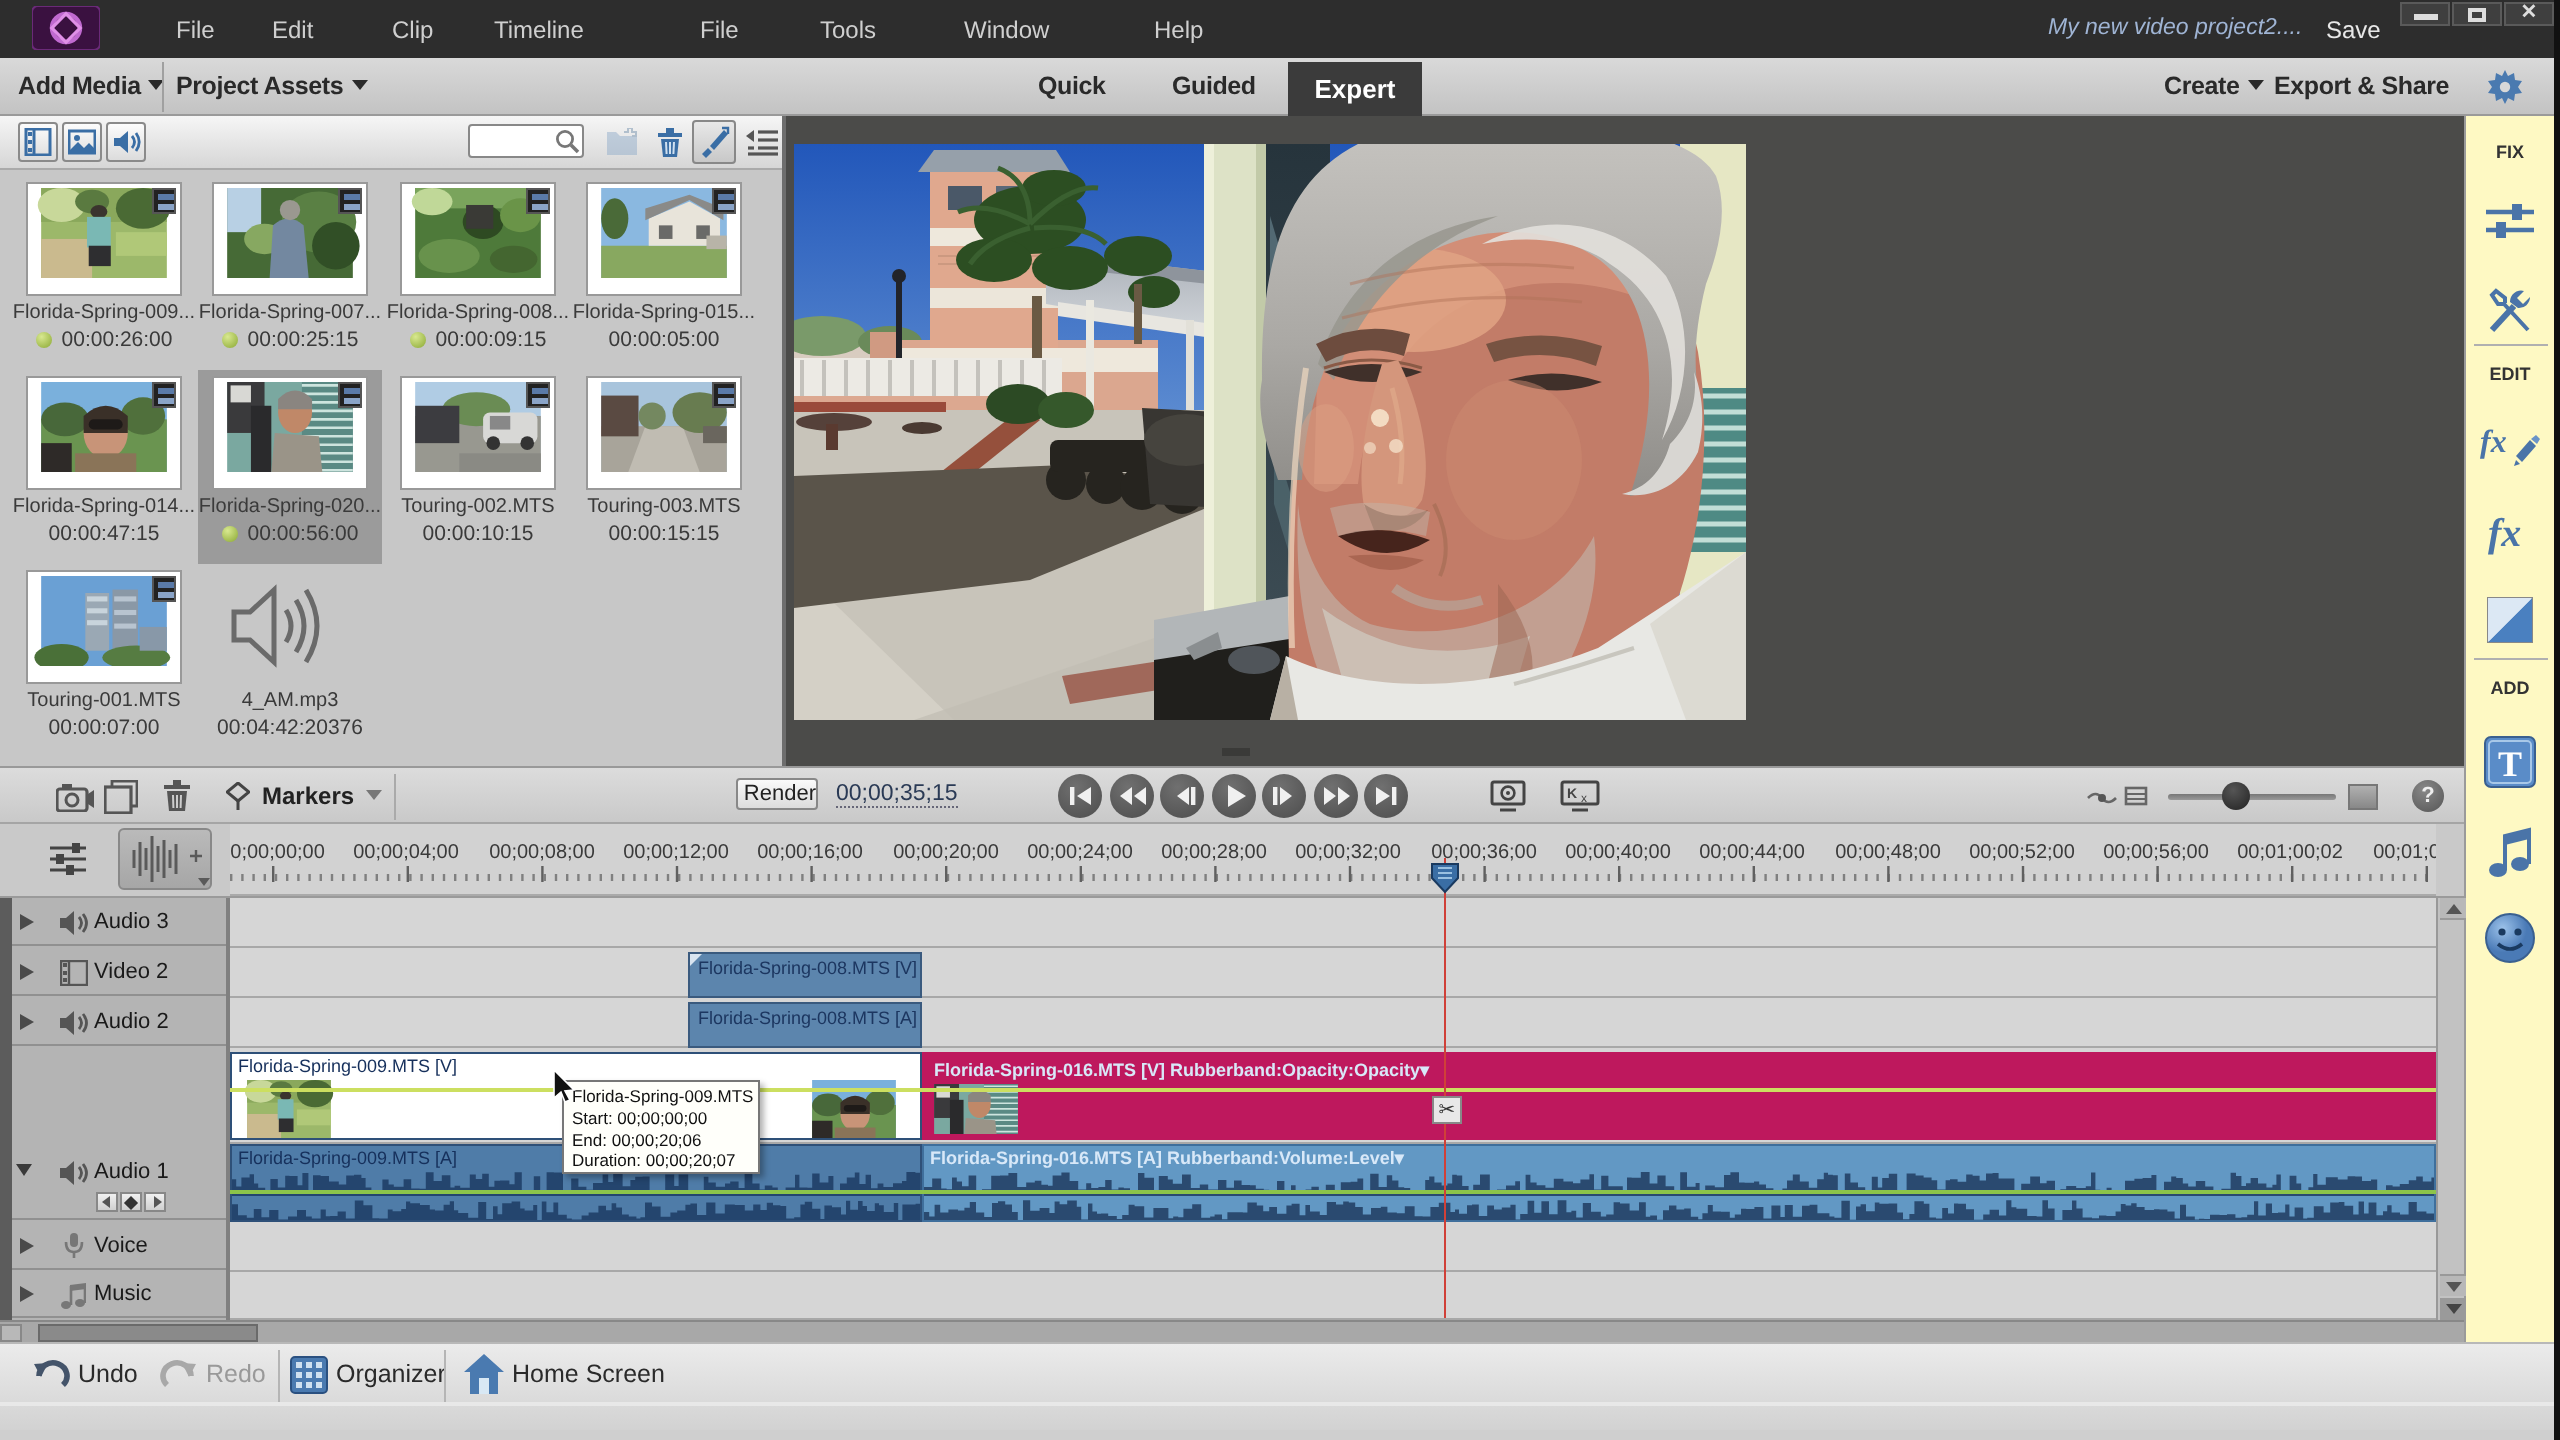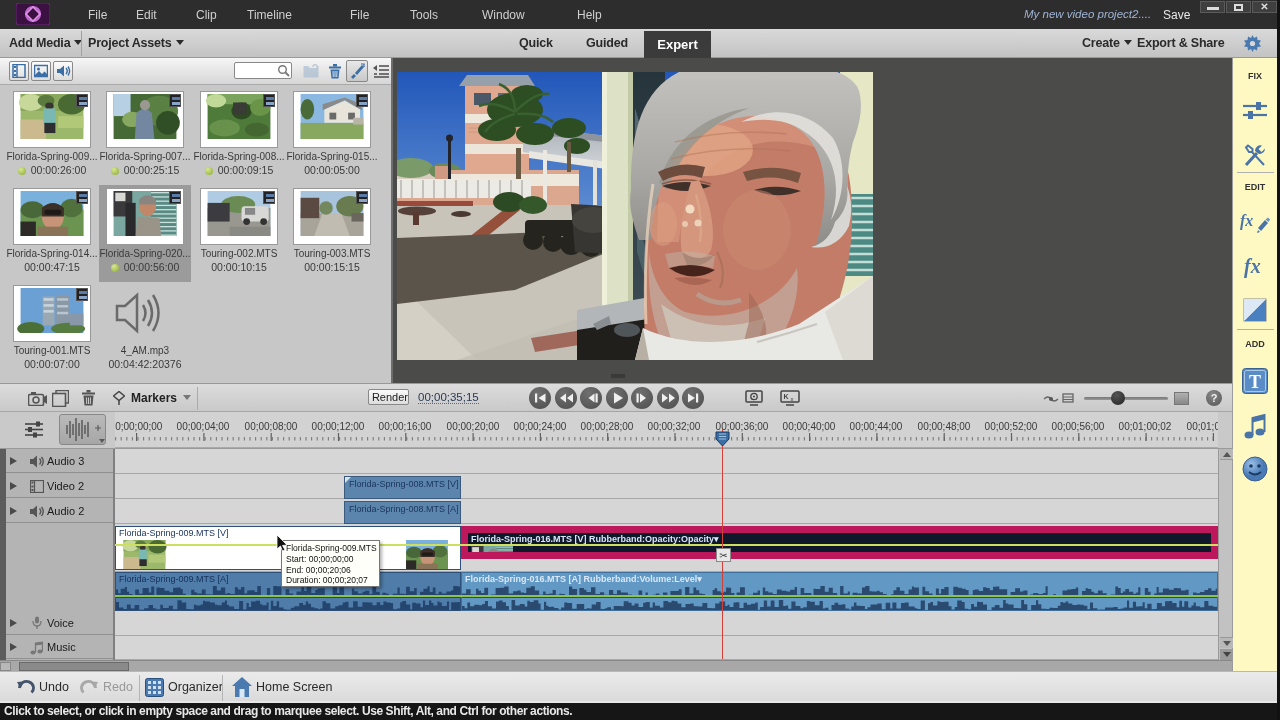--- a/index.html
+++ b/index.html
@@ -1023,21 +1023,21 @@
             <rect x="0" y="22" width="74" height="31" fill="#6a9450"></rect>
             <ellipse cx="14" cy="22" rx="14" ry="10" fill="#48683a"></ellipse>
             <ellipse cx="60" cy="20" rx="13" ry="11" fill="#50703c"></ellipse>
             <ellipse cx="38" cy="30" rx="13" ry="15" fill="#c89478"></ellipse>
             <path d="M25 20 Q38 8 51 20 L51 30 L25 30 Z" fill="#3a3028"></path>
             <rect x="28" y="22" width="20" height="6" rx="3" fill="#1e1a18"></rect>
             <rect x="20" y="42" width="36" height="11" fill="#8a7458"></rect>
             <rect x="0" y="36" width="18" height="17" fill="#2e2a28"></rect>
           </svg>
 </div>
-<div class="clip" style="left:461px; top:77px; width:757px; height:33px; background:#0f172a; border:7px solid #be185d;">
+<div class="clip" style="left:461px; top:77px; width:757px; height:44px; background:#be185d; border:3px solid #be185d;">
   <div style="position:absolute;left:3px;top:1px;color:#d8e8f8;font-weight:bold;">Florida-Spring-016.MTS [V] Rubberband:Opacity:Opacity▾</div>
   <svg style="position:absolute;left:0px;top:13px" width="48" height="30" viewBox="0 0 74 53">
             <rect width="74" height="53" fill="#7aa8a0"></rect>
             <rect x="44" y="0" width="30" height="53" fill="#5a8a84"></rect>
             <g stroke="#cde4de" stroke-width="1.5">
               <line x1="44" y1="2" x2="74" y2="2"></line>
               <line x1="44" y1="7" x2="74" y2="7"></line>
               <line x1="44" y1="12" x2="74" y2="12"></line>
               <line x1="44" y1="17" x2="74" y2="17"></line>
               <line x1="44" y1="22" x2="74" y2="22"></line>
@@ -1101,20 +1101,38 @@
         </div>
 <div class="trow" style="top:50px; height:24px;">
           <div class="tri" style="top:8px"></div>
           <svg style="position:absolute;left:29px;top:6px" width="16" height="13" viewBox="0 0 16 13">
             <path d="M1 4 L4 4 L8 0.5 L8 12.5 L4 9 L1 9 Z" fill="#555"></path>
             <path d="M10.5 3.5 Q13 6.5 10.5 9.5" fill="none" stroke="#555" stroke-width="1.4"></path>
             <path d="M12.5 2 Q16 6.5 12.5 11" fill="none" stroke="#555" stroke-width="1.4"></path>
           </svg>
           <span class="tname" style="top:6px">Audio 2</span>
         </div>
+<div class="trow" style="top:123px; height:38px;">
+          <div class="trid" style="top:10px"></div>
+          <svg style="position:absolute;left:29px;top:8px" width="16" height="13" viewBox="0 0 16 13">
+            <path d="M1 4 L4 4 L8 0.5 L8 12.5 L4 9 L1 9 Z" fill="#555"></path>
+            <path d="M10.5 3.5 Q13 6.5 10.5 9.5" fill="none" stroke="#555" stroke-width="1.4"></path>
+            <path d="M12.5 2 Q16 6.5 12.5 11" fill="none" stroke="#555" stroke-width="1.4"></path>
+          </svg>
+          <span class="tname" style="top:8px">Audio 1</span>
+          <div style="position:absolute;width:11px;height:10px;background:linear-gradient(#f0f0f0,#d0d0d0);border:1px solid #888;left:48px;top:24px;">
+            <div style="width:0;height:0;border-top:3px solid transparent;border-bottom:3px solid transparent;border-right:4px solid #555;margin:1px 0 0 2px;"></div>
+          </div>
+          <div style="position:absolute;width:11px;height:10px;background:linear-gradient(#f0f0f0,#d0d0d0);border:1px solid #888;left:60px;top:24px;">
+            <div style="width:5px;height:5px;background:#333;transform:rotate(45deg);margin:1.5px auto;"></div>
+          </div>
+          <div style="position:absolute;width:11px;height:10px;background:linear-gradient(#f0f0f0,#d0d0d0);border:1px solid #888;left:72px;top:24px;">
+            <div style="width:0;height:0;border-top:3px solid transparent;border-bottom:3px solid transparent;border-left:4px solid #555;margin:1px 0 0 4px;"></div>
+          </div>
+        </div>
 <div class="trow" style="top:162px; height:24px;">
           <div class="tri" style="top:8px"></div>
           <svg style="position:absolute;left:31px;top:5px" width="12" height="14" viewBox="0 0 12 14">
             <rect x="4" y="0.5" width="4" height="7" rx="2" fill="#777"></rect>
             <path d="M2 5 Q2 10 6 10 Q10 10 10 5" fill="none" stroke="#777" stroke-width="1.3"></path>
             <line x1="6" y1="10" x2="6" y2="13" stroke="#777" stroke-width="1.3"></line>
           </svg>
           <span class="tname" style="top:6px">Voice</span>
         </div>
 <div class="trow" style="top:187px; height:23px;">
@@ -1186,16 +1204,15 @@
       </svg>
 
   <span class="bbtext" style="left:39px">Undo</span>
   <span class="bbtext" style="left:103px; color:#999">Redo</span>
   <div class="bbsep" style="left:139px"></div>
   <span class="bbtext" style="left:168px">Organizer</span>
   <div class="bbsep" style="left:222px"></div>
   <span class="bbtext" style="left:256px">Home Screen</span>
 </div>
 <div class="abs" style="left:0;top:701px;width:1277px;height:2px;background:#e8e8e8;"></div>
-    <div class="abs" id="statusbar">Click to select, or click in empty space and drag to marquee select. Use Shift, Alt, and Ctrl for other actions.</div>
 <div class="abs" id="rightedge"></div>
 
 </div>
 
 </body></html>

